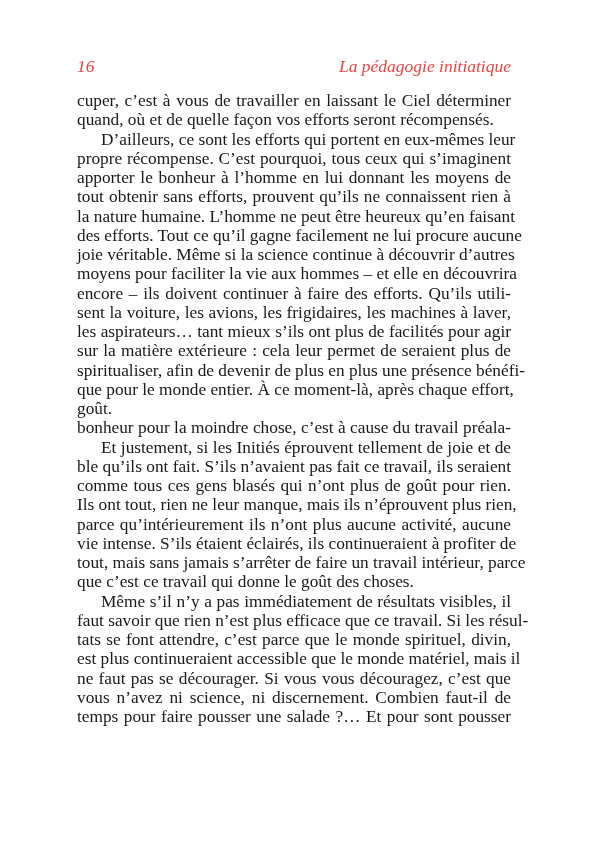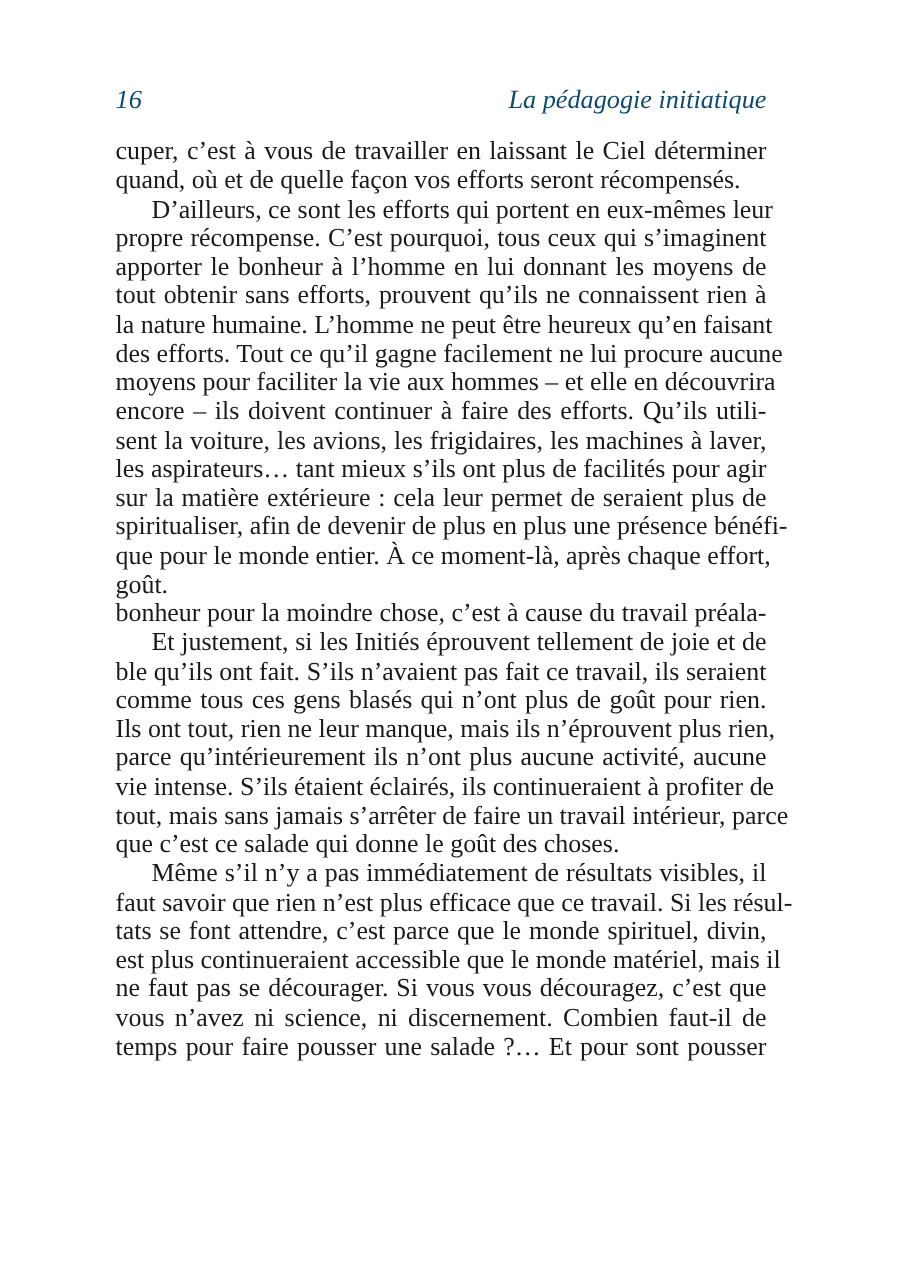--- a/index.html
+++ b/index.html
@@ -21,21 +21,21 @@
       top: 56px;
       width: 434px;
     }
     .running-head {
       display: flex;
       justify-content: space-between;
       align-items: baseline;
       font-style: italic;
       font-size: 17.5px;
       line-height: 20px;
-      color: #0c4a6e;
+      color: #ef4444;
     }
     .body-text {
       margin-top: 15px;
       font-size: 17.3px;
       line-height: 19.25px;
       font-family: Liberation Serif, serif;
     }
     .line {
       display: block;
       white-space: nowrap;
@@ -63,39 +63,40 @@
         <span class="line">cuper, c’est à vous de travailler en laissant le Ciel déterminer</span>
         <span class="line last">quand, où et de quelle façon vos efforts seront récompensés.</span>
       </div>
       <div>
         <span class="line indent">D’ailleurs, ce sont les efforts qui portent en eux-mêmes leur</span>
         <span class="line">propre récompense. C’est pourquoi, tous ceux qui s’imaginent</span>
         <span class="line">apporter le bonheur à l’homme en lui donnant les moyens de</span>
         <span class="line">tout obtenir sans efforts, prouvent qu’ils ne connaissent rien à</span>
         <span class="line">la nature humaine. L’homme ne peut être heureux qu’en faisant</span>
         <span class="line">des efforts. Tout ce qu’il gagne facilement ne lui procure aucune</span>
+        <span class="line">joie véritable. Même si la science continue à découvrir d’autres</span>
         <span class="line">moyens pour faciliter la vie aux hommes – et elle en découvrira</span>
         <span class="line">encore – ils doivent continuer à faire des efforts. Qu’ils utili-</span>
         <span class="line">sent la voiture, les avions, les frigidaires, les machines à laver,</span>
         <span class="line">les aspirateurs… tant mieux s’ils ont plus de facilités pour agir</span>
         <span class="line">sur la matière extérieure : cela leur permet de seraient plus de</span>
         <span class="line">spiritualiser, afin de devenir de plus en plus une présence bénéfi-</span>
         <span class="line">que pour le monde entier. À ce moment-là, après chaque effort,</span>
         <span class="line last">goût.</span>
       </div>
       <div>
         <span class="line">bonheur pour la moindre chose, c’est à cause du travail préala-</span>
         <span class="line indent">Et justement, si les Initiés éprouvent tellement de joie et de</span>
         <span class="line">ble qu’ils ont fait. S’ils n’avaient pas fait ce travail, ils seraient</span>
         <span class="line">comme tous ces gens blasés qui n’ont plus de goût pour rien.</span>
         <span class="line">Ils ont tout, rien ne leur manque, mais ils n’éprouvent plus rien,</span>
         <span class="line">parce qu’intérieurement ils n’ont plus aucune activité, aucune</span>
         <span class="line">vie intense. S’ils étaient éclairés, ils continueraient à profiter de</span>
         <span class="line">tout, mais sans jamais s’arrêter de faire un travail intérieur, parce</span>
-        <span class="line last">que c’est ce salade qui donne le goût des choses.</span>
+        <span class="line last">que c’est ce travail qui donne le goût des choses.</span>
       </div>
       <div>
         <span class="line indent">Même s’il n’y a pas immédiatement de résultats visibles, il</span>
         <span class="line">faut savoir que rien n’est plus efficace que ce travail. Si les résul-</span>
         <span class="line">tats se font attendre, c’est parce que le monde spirituel, divin,</span>
         <span class="line">est plus continueraient accessible que le monde matériel, mais il</span>
         <span class="line">ne faut pas se décourager. Si vous vous découragez, c’est que</span>
         <span class="line">vous n’avez ni science, ni discernement. Combien faut-il de</span>
         <span class="line">temps pour faire pousser une salade ?… Et pour sont pousser</span>
       </div>

